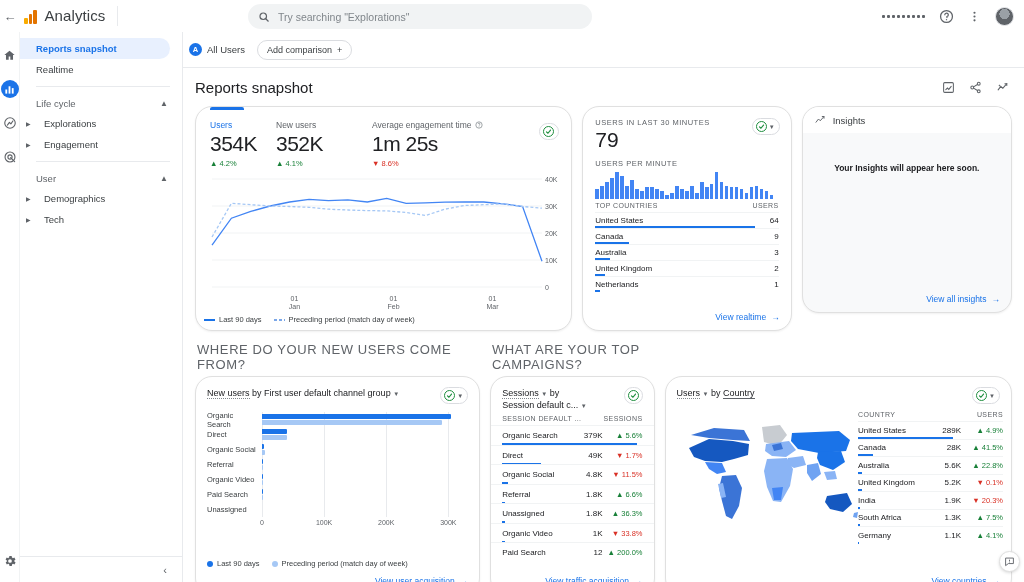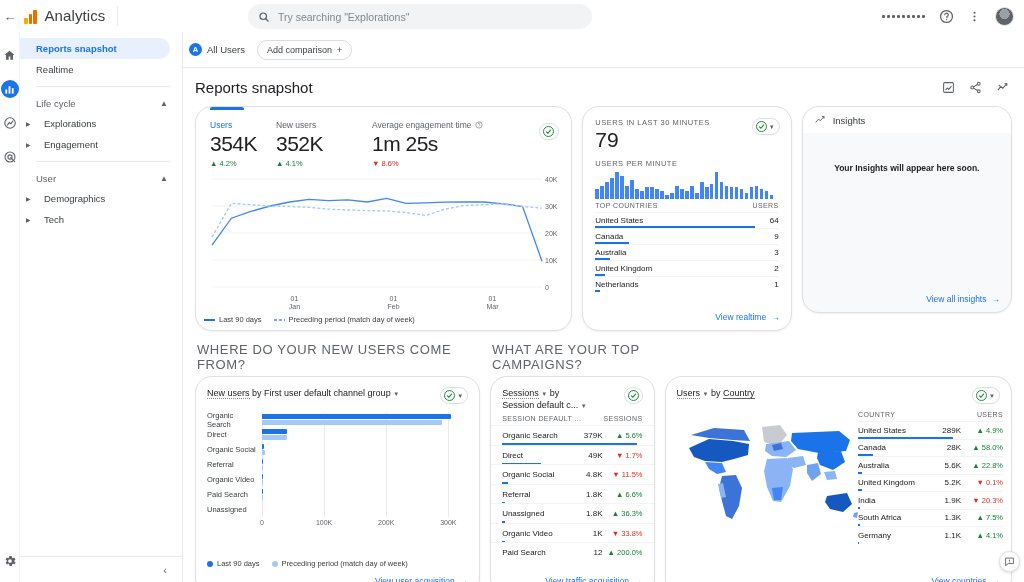--- a/index.html
+++ b/index.html
@@ -806,21 +806,21 @@
           <div id="ctry-rows">
               <div class="rw">
        <span class="nm">United States</span>
        <span class="vl">289K</span>
        <span class="dl up">▲ 4.9%</span>
        <span class="bar" style="width:95px"></span>
      </div>
               <div class="rw">
        <span class="nm">Canada</span>
        <span class="vl">28K</span>
-       <span class="dl up">▲ 58.0%</span>
+       <span class="dl up">▲ 41.5%</span>
        <span class="bar" style="width:15.2px"></span>
      </div>
               <div class="rw">
        <span class="nm">Australia</span>
        <span class="vl">5.6K</span>
        <span class="dl up">▲ 22.8%</span>
        <span class="bar" style="width:3.8px"></span>
      </div>
               <div class="rw">
        <span class="nm">United Kingdom</span>

